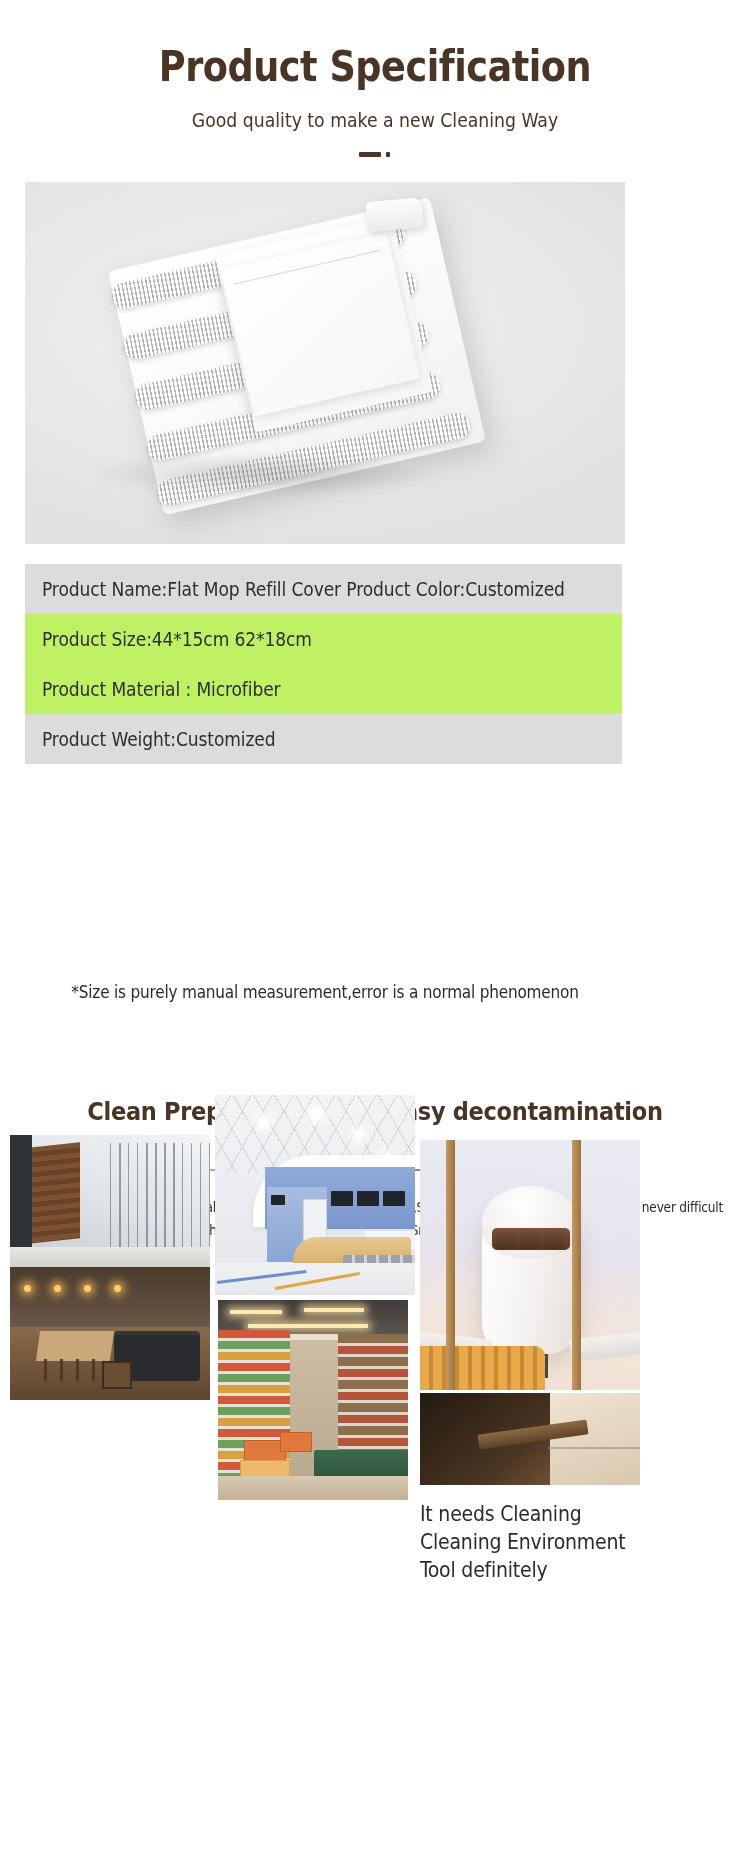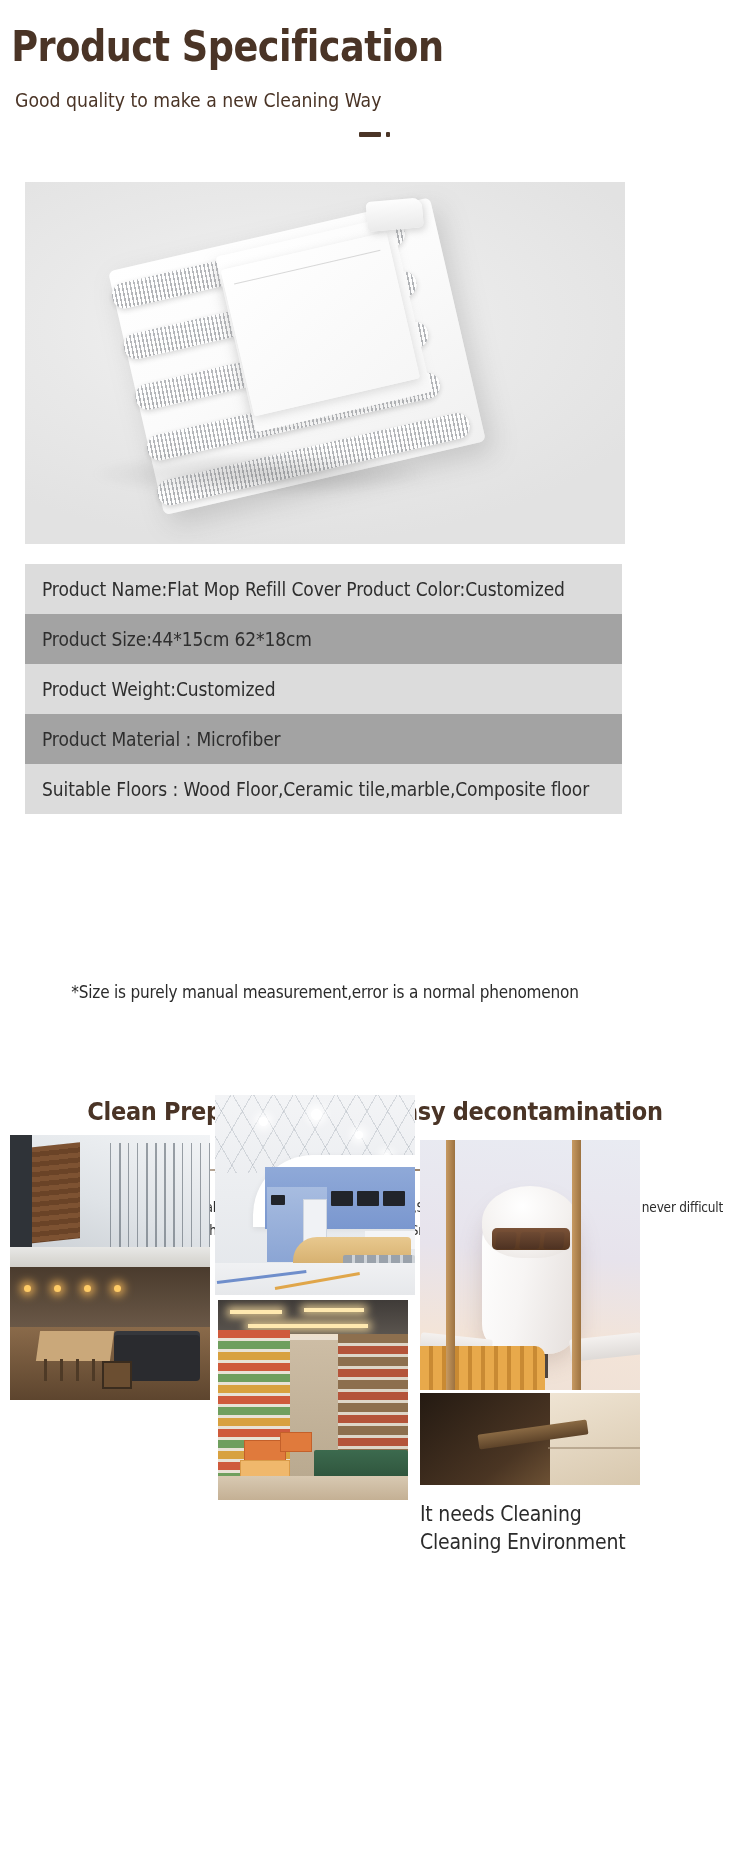--- a/index.html
+++ b/index.html
@@ -11,21 +11,22 @@
     width: 750px;
     height: 1855px;
     position: relative;
     overflow: hidden;
     font-family: "DejaVu Sans", "Liberation Sans", sans-serif;
     color: #333;
   }
 
   
   .header {
-    padding-top: 24px;
+    padding-top: 44px;
+    text-align: center;
   }
   .page-title {
     font-size: 42px;
     font-weight: bold;
     color: #4a3426;
     letter-spacing: -0.5px;
     line-height: 1.1;
     margin: 0;
     font-family: "DejaVu Sans Condensed", "Liberation Sans Narrow", "Liberation Sans", sans-serif;
     transform: scaleX(0.97);
@@ -163,21 +164,21 @@
     height: 50px;
     line-height: 50px;
     padding-left: 17px;
     font-size: 19px;
     color: #2e2e2e;
     white-space: nowrap;
     font-family: "DejaVu Sans Condensed", "Liberation Sans Narrow", "Liberation Sans", sans-serif;
     letter-spacing: -0.1px;
   }
   .spec-row.shaded { background: #dcdcdc; }
-  .spec-row.plain  { background: #a3a3a3; }
+  .spec-row.plain  { background: #bef264; }
 
   .spec-note {
     position: absolute;
     left: 25px;
     top: 982px;
     width: 600px;
     text-align: center;
     font-size: 17px;
     color: #2b2b2b;
     font-family: "DejaVu Sans Condensed", "Liberation Sans Narrow", "Liberation Sans", sans-serif;
@@ -391,23 +392,22 @@
     <div class="stripe-mask"></div>
     <div class="pad-flap"></div>
     <div class="pad-tab"></div>
   </div>
   <div class="pad-shadow"></div>
 </div>
 
 <div class="spec-table">
   <div class="spec-row shaded">Product Name:Flat Mop Refill Cover   Product Color:Customized</div>
   <div class="spec-row plain">Product Size:44*15cm 62*18cm</div>
+  <div class="spec-row plain">Product Material : Microfiber</div>
   <div class="spec-row shaded">Product Weight:Customized</div>
-  <div class="spec-row plain">Product Material : Microfiber</div>
-  <div class="spec-row shaded">Suitable Floors : Wood Floor,Ceramic tile,marble,Composite floor</div>
 </div>
 <div class="spec-note">*Size is purely manual measurement,error is a normal phenomenon</div>
 
 <div class="section2-title">Clean Prepare alway do,Easy decontamination</div>
 <div class="section2-rule"></div>
 <div class="bullet-list">
   <div class="bullet-line">1.Commercial Cleaning:Hospital、Hotel、Airport、Office Building,Supermarket with large area cleaning never difficult</div>
   <div class="bullet-line">2.Household Cleaning. Whatever Large or Small Room,it can take it easy</div>
 </div>
 
@@ -490,13 +490,14 @@
     <div class="w-dark"></div>
     <div class="w-light"></div>
     <div class="w-edge"></div>
     <div class="w-floorline"></div>
   </div>
 </div>
 
 <div class="caption">
   <div>It needs Cleaning</div>
   <div>Cleaning Environment</div>
+  <div>Tool definitely</div>
 </div>
 
 </body></html>

